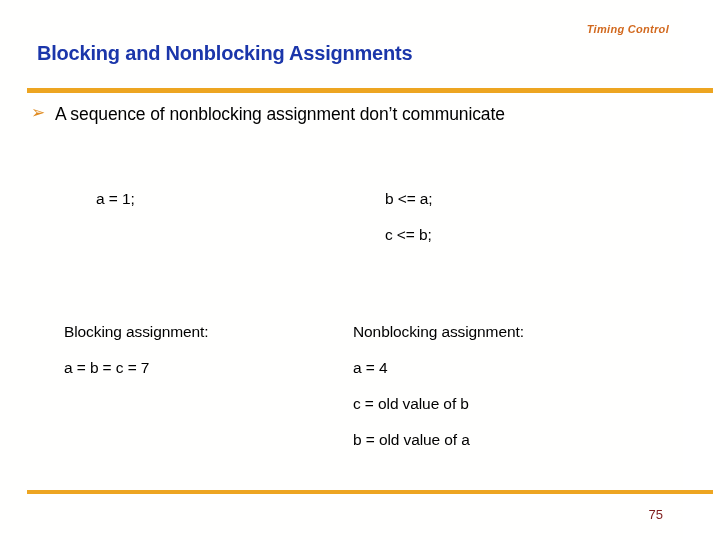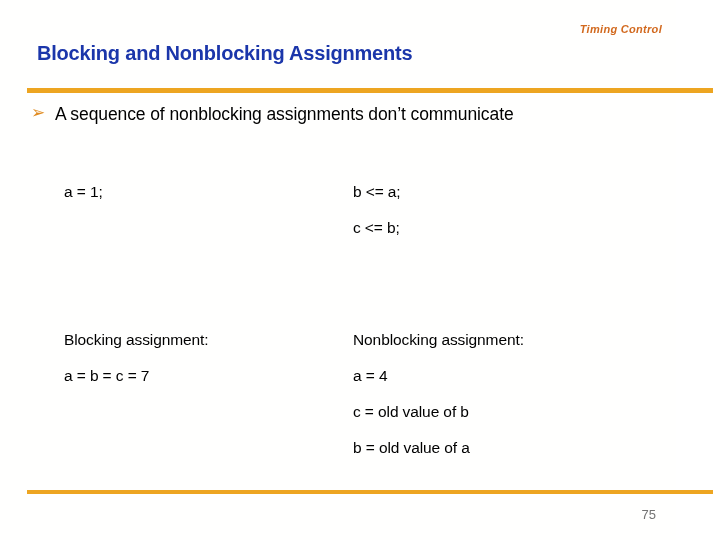--- a/index.html
+++ b/index.html
@@ -11,20 +11,21 @@
     height: 540px;
     background: #ffffff;
     font-family: "Liberation Sans", sans-serif;
     overflow: hidden;
   }
   .slide {
     position: relative;
     width: 676px;
     height: 540px;
     background: #fffffe;
+    padding-left: 7px;
   }
 
   
   .running-header {
     position: absolute;
     right: 14px;
     top: 23px;
     font-family: "Liberation Sans", sans-serif;
     font-size: 11px;
     font-weight: bold;
@@ -85,58 +86,58 @@
   
   .col {
     position: absolute;
     font-size: 15.5px;
     color: #000000;
     letter-spacing: -0.1px;
   }
   .col-left  { left: 64px;  width: 280px; }
   .col-right { left: 353px; width: 300px; }
 
-  .group-codes { top: 180px; }
-  .group-notes { top: 320px; margin-top: 8px; }
+  .group-codes { top: 187px; margin-left: 32px; }
+  .group-notes { top: 320px; }
 
   .code-line,
   .note-line {
     height: 36px;
     line-height: 24px;
     white-space: nowrap;
   }
   .note-head {
     height: 36px;
     line-height: 24px;
     white-space: nowrap;
   }
 
   
   .page-number {
     position: absolute;
     right: 20px;
     top: 507px;
     font-size: 13px;
-    color: #737373;
+    color: #7f1d1d;
   }
 </style>
 </head>
 <body>
 
 <div class="slide">
 
   <div class="running-header">Timing Control</div>
 
   <div class="title">Blocking and Nonblocking Assignments</div>
 
   <div class="rule rule-top"></div>
 
   <div class="bullet-row">
     <span class="bullet-glyph">➢</span>
-    <span class="bullet-text">A sequence of nonblocking assignments don’t communicate</span>
+    <span class="bullet-text">A sequence of nonblocking assignment don’t communicate</span>
   </div>
 
   <div class="col col-left group-codes">
     <div class="code-line">a = 1;</div>
   </div>
 
   <div class="col col-right group-codes">
     <div class="code-line">b &lt;= a;</div>
     <div class="code-line">c &lt;= b;</div>
   </div>

